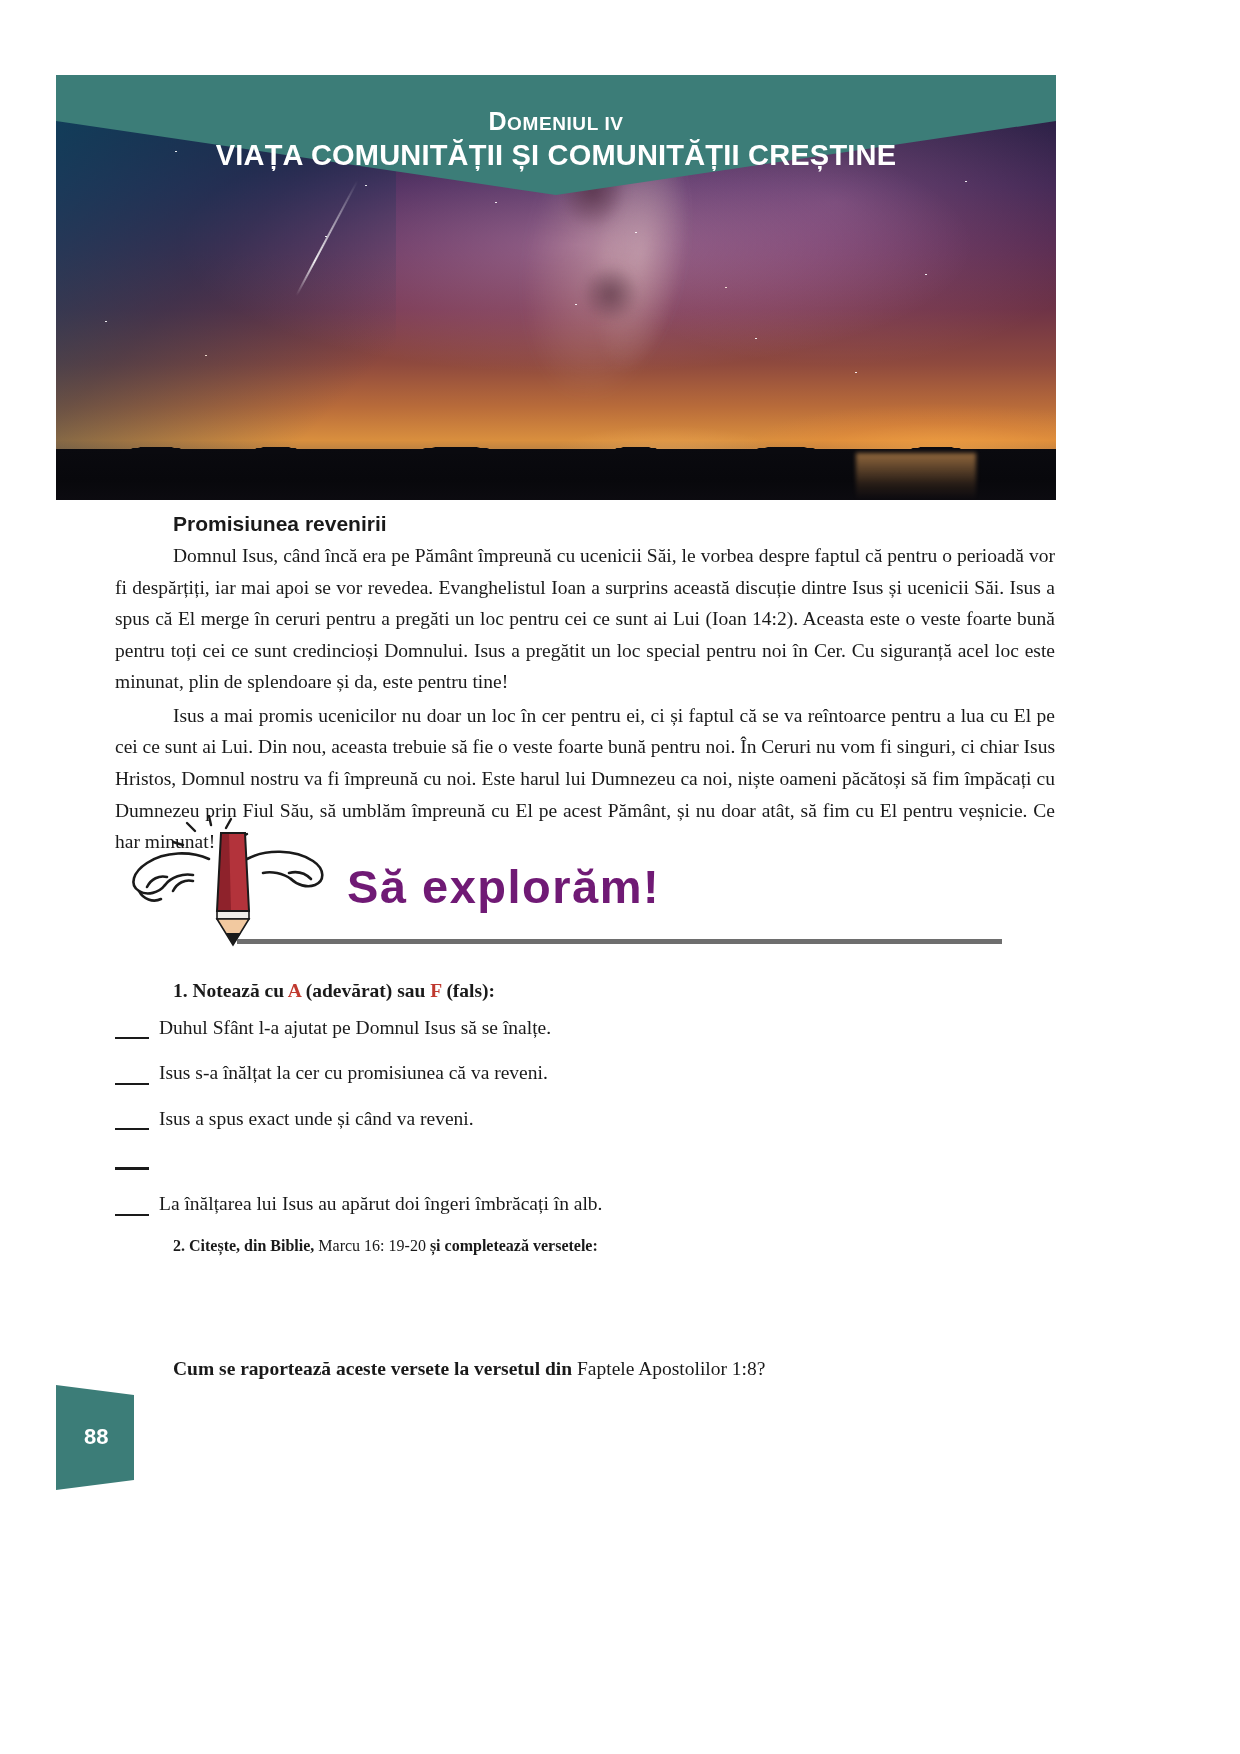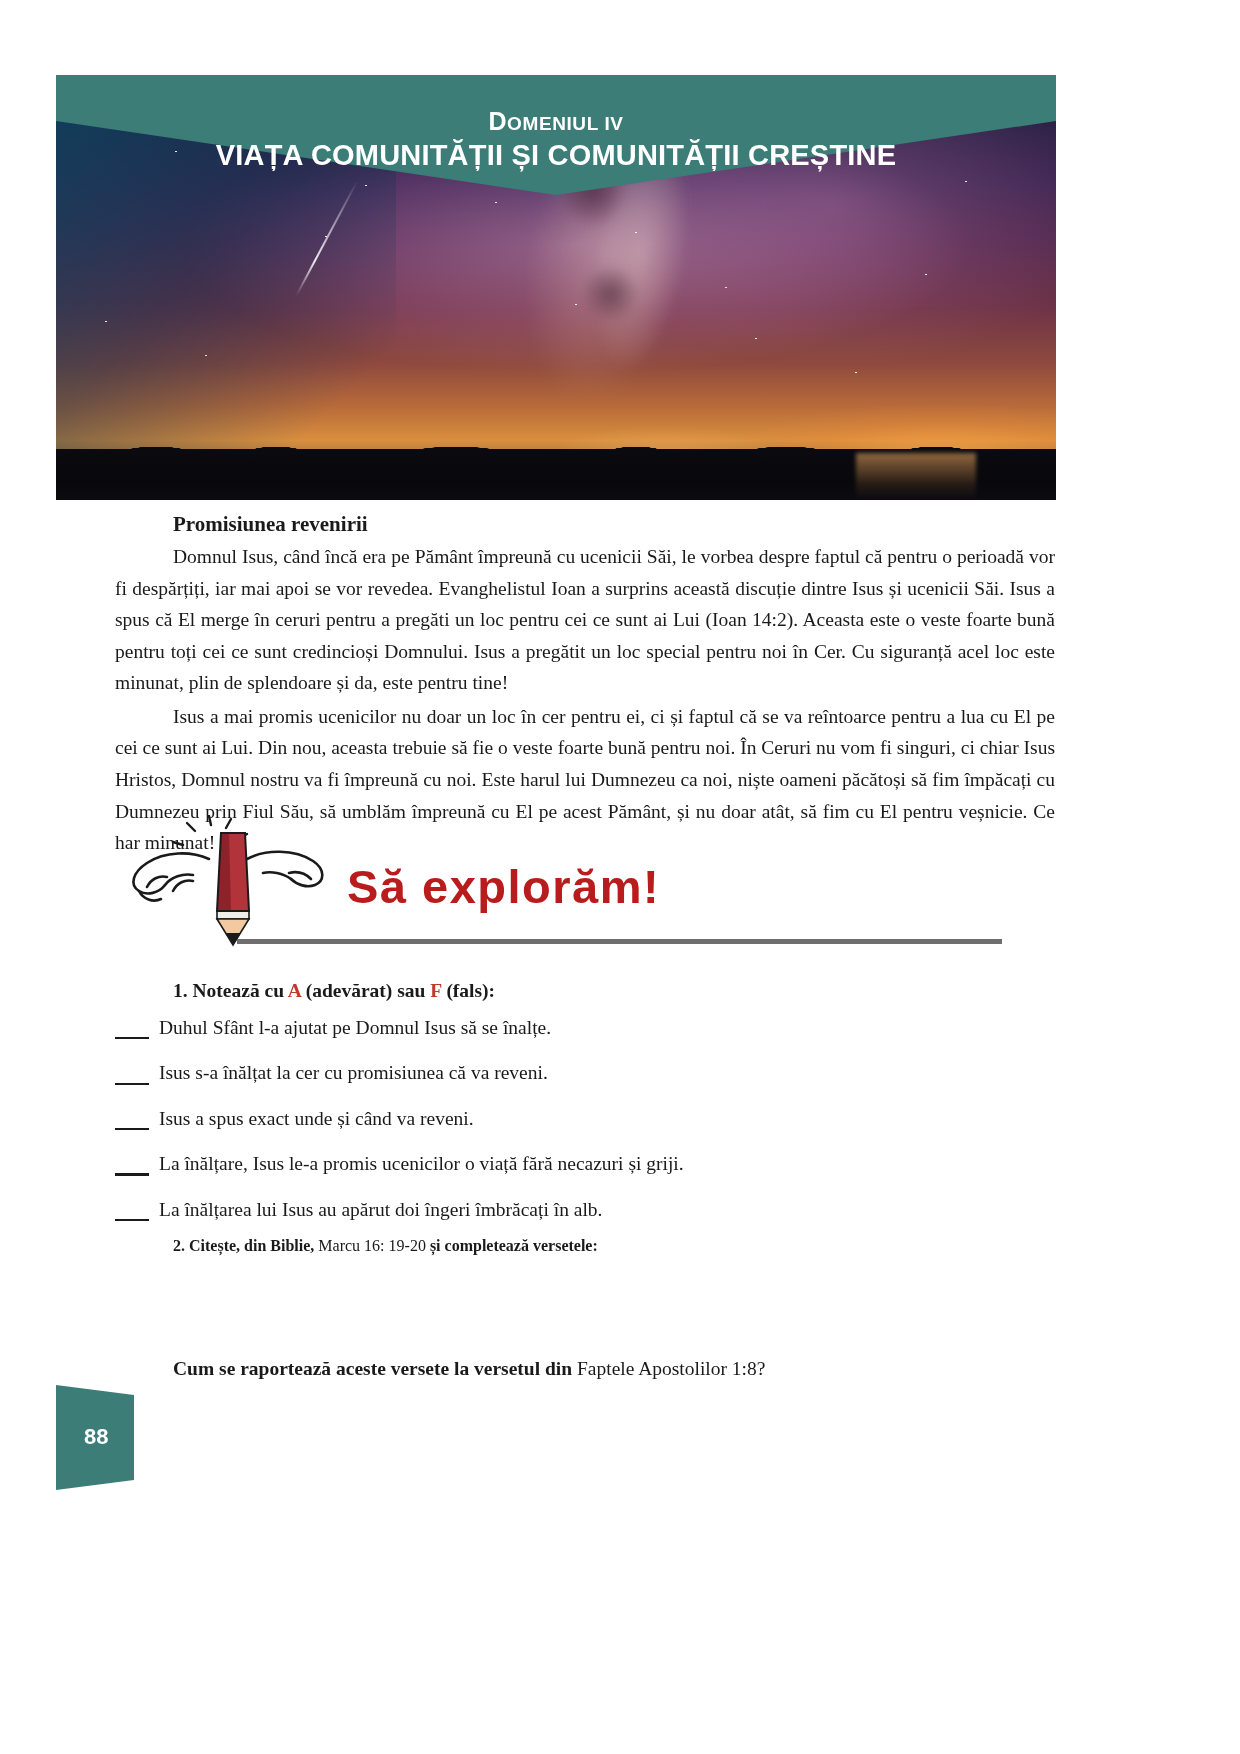--- a/index.html
+++ b/index.html
@@ -222,21 +222,21 @@
   .content {
     position: absolute;
     left: 115px;
     top: 512px;
     width: 940px;
   }
   h2.section-title {
     font-size: 21px;
     font-weight: bold;
     margin: 0 0 4px 58px;
-    font-family: Liberation Serif, serif;
+    font-family: Liberation Sans, sans-serif;
   }
   p.para {
     font-size: 19.5px;
     line-height: 1.62;
     text-align: justify;
     text-justify: inter-word;
     margin: 0 0 2px 0;
     text-indent: 58px;
   }
 
@@ -248,21 +248,21 @@
     width: 940px;
     height: 135px;
   }
   .explore-title {
     position: absolute;
     left: 232px;
     top: 44px;
     font-family: "Liberation Sans", sans-serif;
     font-size: 47px;
     font-weight: bold;
-    color: #b91c1c;
+    color: #701a75;
     letter-spacing: 1.5px;
   }
   .explore-rule {
     position: absolute;
     left: 122px;
     top: 124px;
     width: 765px;
     height: 5px;
     background: #6e6e6e;
   }
@@ -434,21 +434,20 @@
   <div class="tf-item">
     <span class="blank"></span>
     <span>Isus s-a înălțat la cer cu promisiunea că va reveni.</span>
   </div>
   <div class="tf-item">
     <span class="blank"></span>
     <span>Isus a spus exact unde și când va reveni.</span>
   </div>
   <div class="tf-item">
     <span class="blank bold"></span>
-    <span>La înălțare, Isus le-a promis ucenicilor o viață fără necazuri și griji.</span>
   </div>
   <div class="tf-item">
     <span class="blank"></span>
     <span>La înălțarea lui Isus au apărut doi îngeri îmbrăcați în alb.</span>
   </div>
 </div>
 
 <div class="ex ex-2">
   <div class="ex2-heading">
     <span>2. Citește, din Biblie,</span><span class="reg"> Marcu 16: 19-20 </span><span>și completează versetele:</span>

